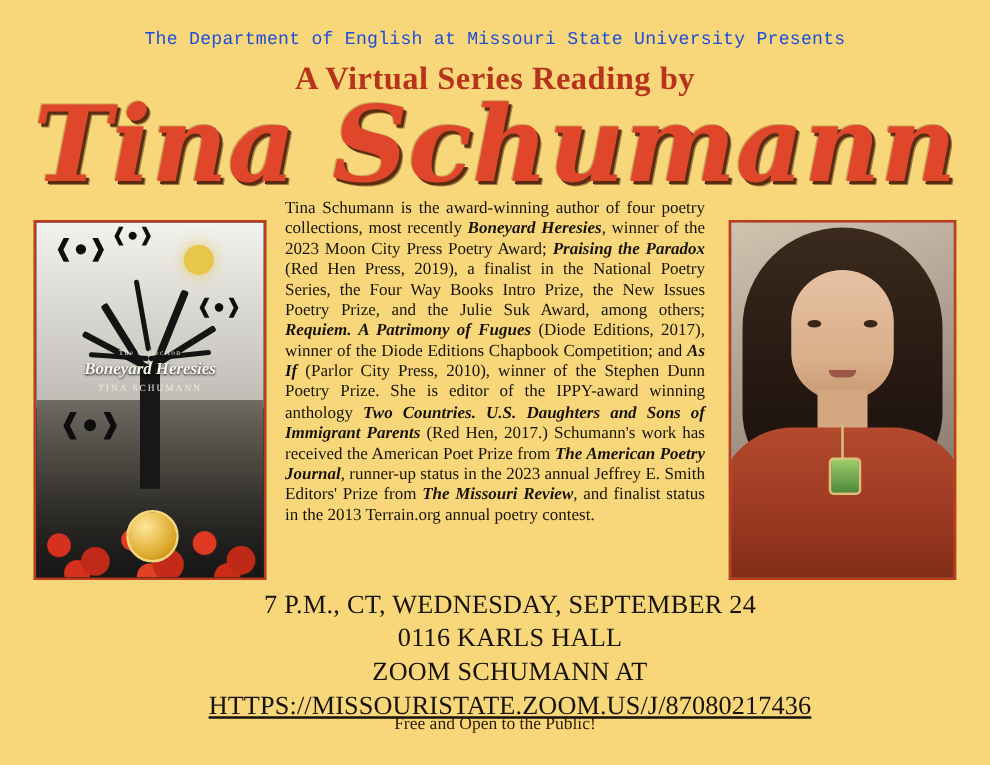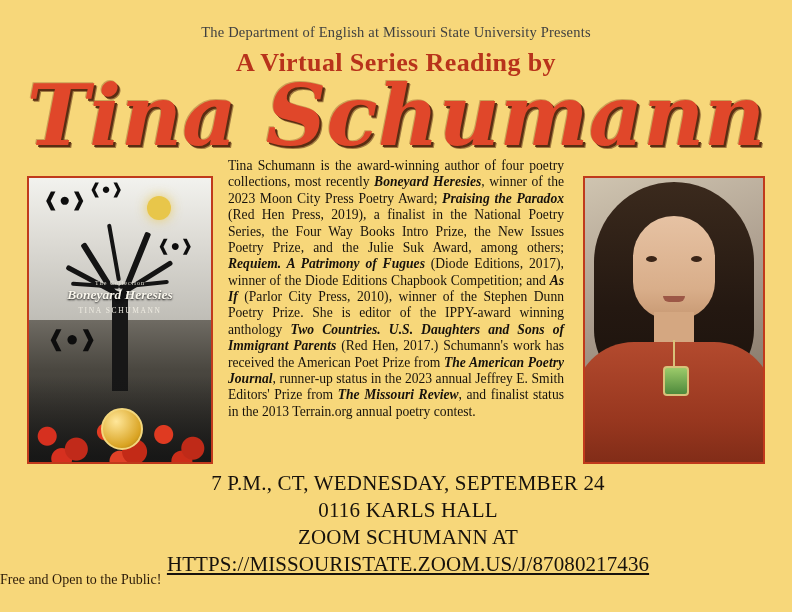--- a/index.html
+++ b/index.html
@@ -22,22 +22,23 @@
   }
 
   
   .presenter-line {
     position: absolute;
     top: 24px;
     left: 0;
     width: 792px;
     text-align: center;
     font-size: 14.5px;
-    color: #404040;
+    color: #1d4ed8;
     letter-spacing: 0.2px;
+    font-family: Liberation Mono, monospace;
   }
   .reading-title {
     position: absolute;
     top: 48px;
     left: 0;
     width: 792px;
     text-align: center;
     font-size: 26px;
     font-weight: bold;
     color: #b8331b;
@@ -293,21 +294,21 @@
   .details .url {
     font-size: 21px;
     letter-spacing: 0.1px;
     text-decoration: underline;
   }
   .free-line {
     position: absolute;
     left: 0;
     top: 572px;
     width: 792px;
-    text-align: left;
+    text-align: center;
     font-size: 14px;
     color: #2b1a08;
   }
 </style>
 </head>
 <body>
 
 <div class="poster">
 
   <div class="presenter-line">The Department of English at Missouri State University Presents</div>

